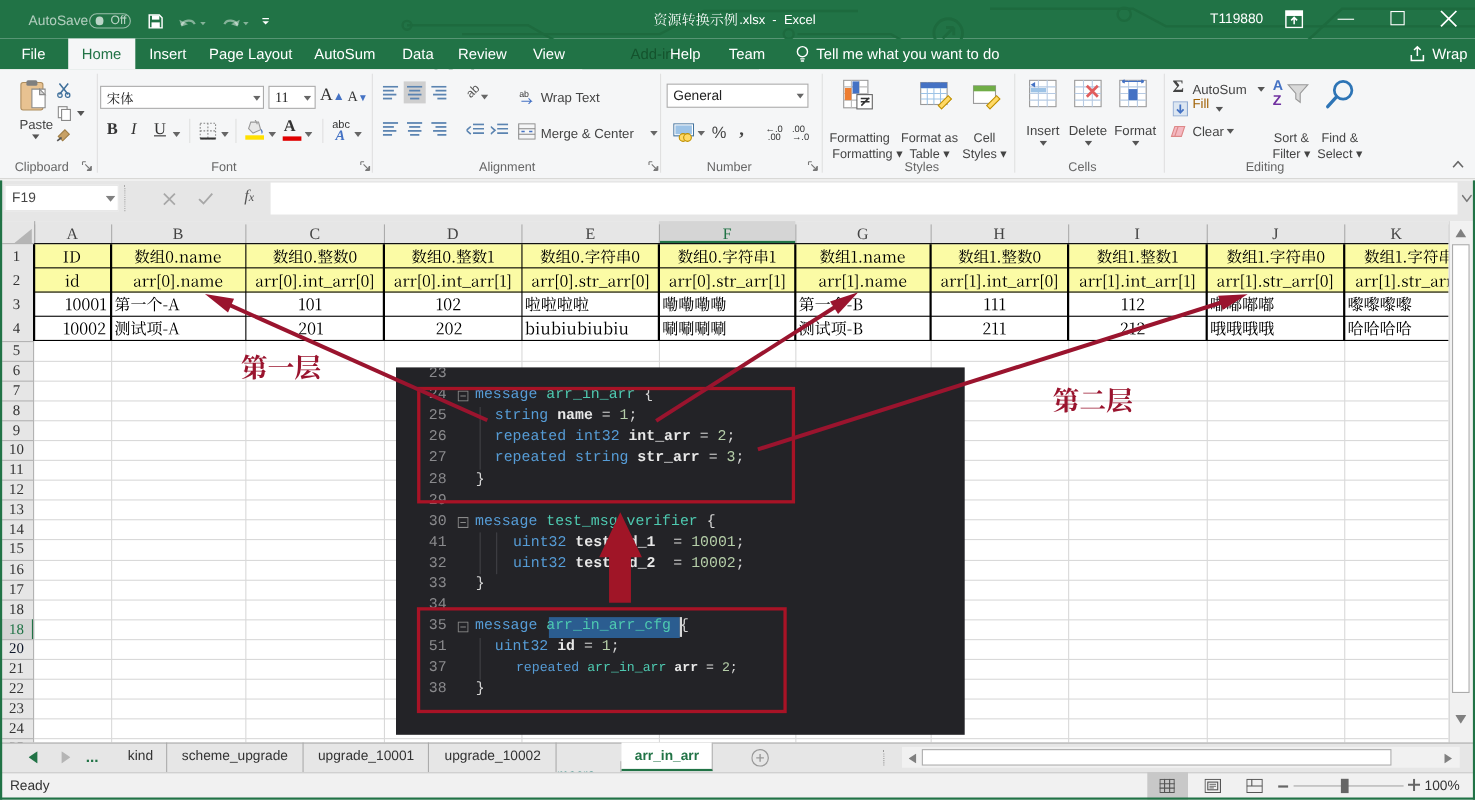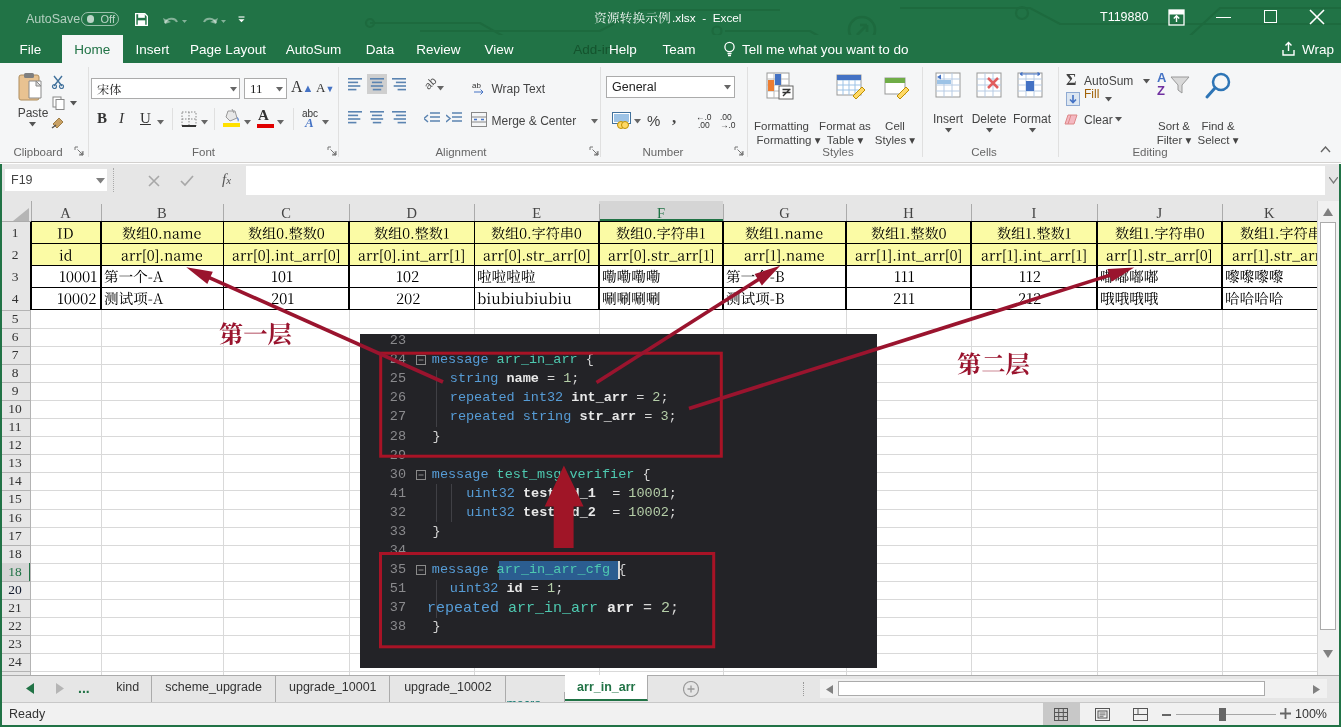--- a/index.html
+++ b/index.html
@@ -1027,21 +1027,21 @@
 <div class="abs mono" style="left:389px;top:523.8px;width:17px;text-align:right;font-size:13.5px;color:#8a8a8d">33</div>
 <div class="abs mono" style="left:432.6px;top:523.8px;font-size:13.5px;white-space:pre"><span style="color:#d4d4d4">}</span></div>
 <div class="abs mono" style="left:389px;top:542.9px;width:17px;text-align:right;font-size:13.5px;color:#8a8a8d">34</div>
 <div class="abs" style="left:498.5px;top:560.7px;width:119px;height:19px;background:#2b5d90"></div>
 <div class="abs mono" style="left:389px;top:562.0px;width:17px;text-align:right;font-size:13.5px;color:#8a8a8d">35</div>
 <div class="abs mono" style="left:431.8px;top:562.0px;font-size:13.5px;white-space:pre"><span style="color:#569cd6">message </span><span style="color:#4ec9b0">arr_in_arr_cfg</span><span style="color:#d4d4d4"> {</span></div>
 <div class="abs" style="left:618.3px;top:561.2px;width:1.4px;height:18px;background:#d8d8d8"></div>
 <div class="abs mono" style="left:389px;top:581.0px;width:17px;text-align:right;font-size:13.5px;color:#8a8a8d">51</div>
 <div class="abs mono" style="left:449.8px;top:581.0px;font-size:13.5px;white-space:pre"><span style="color:#569cd6">uint32 </span><span style="color:#e8e8e8;font-weight:bold">id </span><span style="color:#d4d4d4">= </span><span style="color:#b5cea8">1</span><span style="color:#d4d4d4">;</span></div>
 <div class="abs mono" style="left:389px;top:600.1px;width:17px;text-align:right;font-size:13.5px;color:#8a8a8d">37</div>
-<div class="abs mono" style="left:427px;top:600.1px;font-size:15px;white-space:pre"><span style="color:#569cd6">repeated </span><span style="color:#4ec9b0">arr_in_arr </span><span style="color:#e8e8e8;font-weight:bold">arr </span><span style="color:#d4d4d4">= </span><span style="color:#b5cea8">2</span><span style="color:#d4d4d4">;</span></div>
+<div class="abs mono" style="left:469px;top:600.1px;font-size:12px;white-space:pre"><span style="color:#569cd6">repeated </span><span style="color:#4ec9b0">arr_in_arr </span><span style="color:#e8e8e8;font-weight:bold">arr </span><span style="color:#d4d4d4">= </span><span style="color:#b5cea8">2</span><span style="color:#d4d4d4">;</span></div>
 <div class="abs mono" style="left:389px;top:619.2px;width:17px;text-align:right;font-size:13.5px;color:#8a8a8d">38</div>
 <div class="abs mono" style="left:432.6px;top:619.2px;font-size:13.5px;white-space:pre"><span style="color:#d4d4d4">}</span></div>
 <svg class="abs" style="left:415.5px;top:355.4px" width="10" height="10" viewBox="0 0 10 10">
     <rect x="0.5" y="0.5" width="9" height="9" fill="none" stroke="#8a8a8a"></rect>
     <path d="M2.5 5 h5" stroke="#8a8a8a"></path>
   </svg>
 <svg class="abs" style="left:415.5px;top:469.8px" width="10" height="10" viewBox="0 0 10 10">
     <rect x="0.5" y="0.5" width="9" height="9" fill="none" stroke="#8a8a8a"></rect>
     <path d="M2.5 5 h5" stroke="#8a8a8a"></path>
   </svg>

